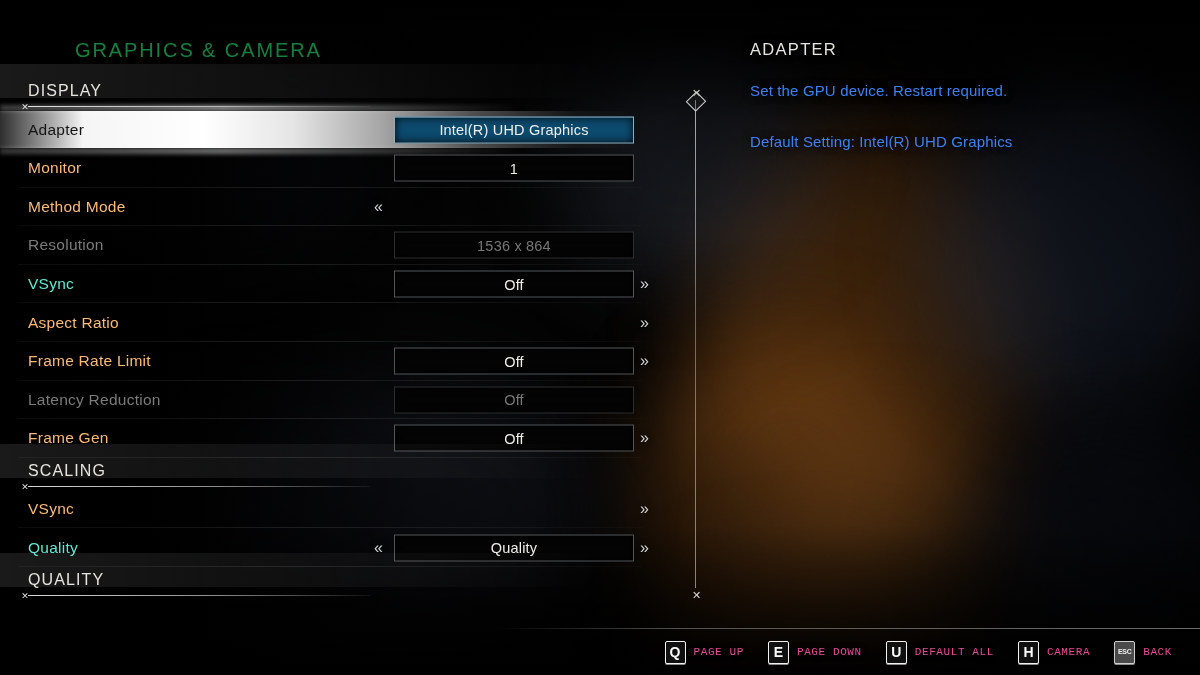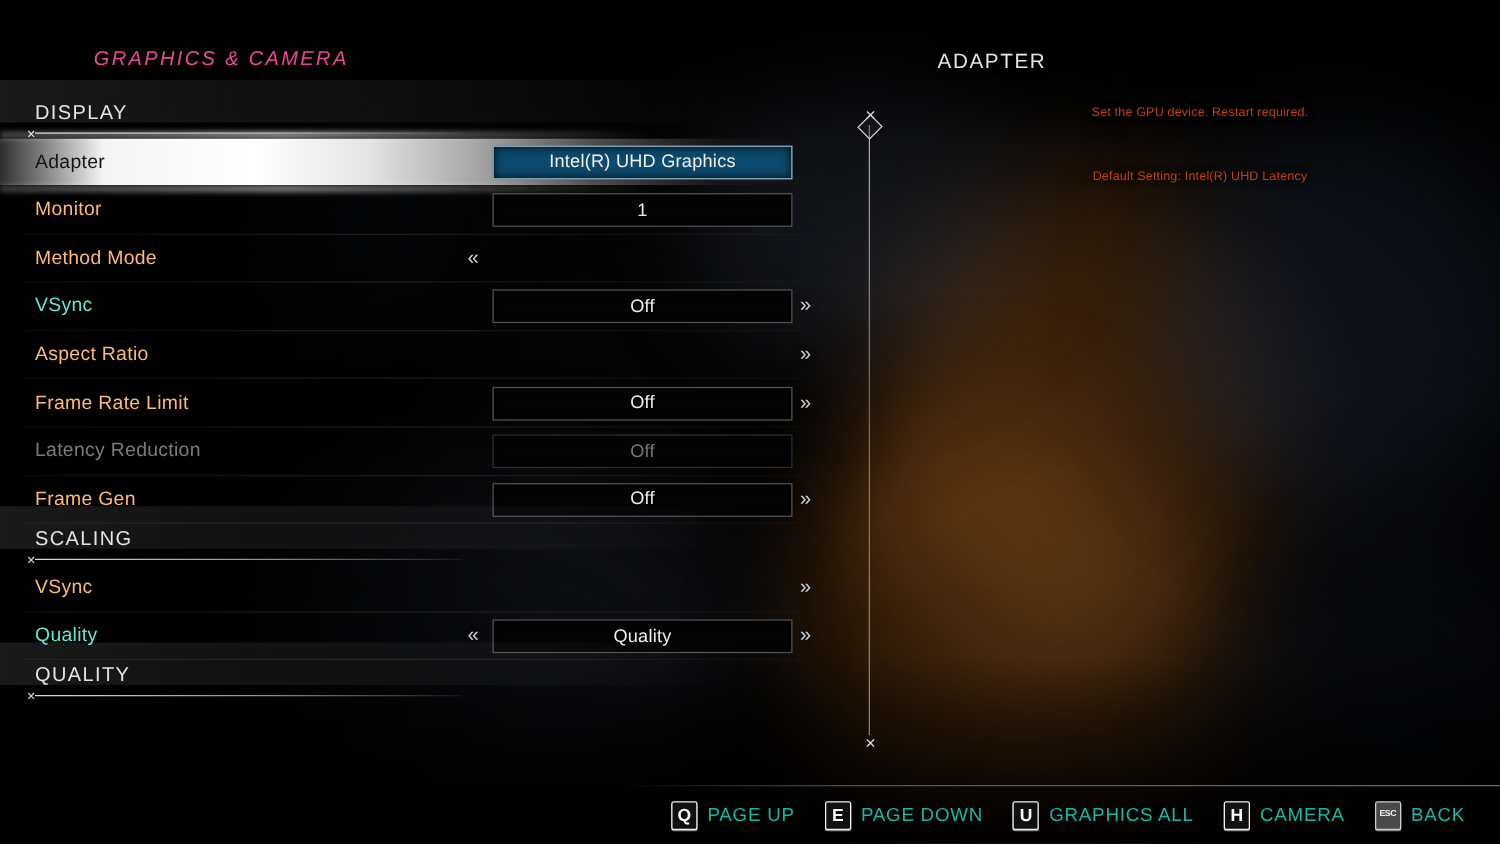--- a/index.html
+++ b/index.html
@@ -31,22 +31,22 @@
   .botfade { position:absolute; left:0; right:0; bottom:0; height:150px;
              background:linear-gradient(to top, rgba(0,0,0,.96), rgba(0,0,0,0)); }
   .leftfade{ position:absolute; left:0; top:0; bottom:0; width:430px;
              background:linear-gradient(to right, rgba(0,0,0,.93) 35%, rgba(0,0,0,0)); }
 
   
   #ui { position:absolute; inset:0; z-index:5; }
 
   #page-title {
     position:absolute; left:75px; top:39px;
-    font-size:16px; letter-spacing:1.9px; font-weight:400;
-    color:#ec4899; text-shadow:0 0 10px rgba(0,0,0,.9);font-style:italic;
+    font-size:20px; letter-spacing:1.9px; font-weight:400;
+    color:#15803d; text-shadow:0 0 10px rgba(0,0,0,.9);
   }
 
   #settings-panel { position:absolute; left:0px; top:78px; width:660px; }
 
   
   .section { padding-left:28px; margin-top:2px; position:relative; }
   .section .sec-label {
     font-size:16px; letter-spacing:1.1px; color:#e2e0db; line-height:22px;
     text-shadow:0 0 8px rgba(0,0,0,.8);
   }
@@ -144,23 +144,22 @@
     background:rgba(40,40,40,.35);
   }
 
   
   #info-panel { position:absolute; left:750px; top:40px; width:420px; }
   #info-title {
     font-size:16.5px; letter-spacing:1.3px; color:#e6e4de; margin-bottom:21px;
     text-shadow:0 0 9px rgba(0,0,0,.9);
   }
   .info-line {
-    font-size:10px; color:#c2410c; line-height:21px; letter-spacing:.15px;
+    font-size:15px; color:#3b82f6; line-height:21px; letter-spacing:.15px;
     text-shadow:0 0 8px rgba(0,0,0,.95);
-    text-align:center;
   }
   #info-default { margin-top:30px; }
 
   
   #bottom-bar {
     position:absolute; left:0; right:0; bottom:0; height:46px;
     display:flex; align-items:center; justify-content:flex-end;
     padding-right:28px; gap:24px; z-index:6;
   }
   #bottom-rule {
@@ -170,22 +169,23 @@
   .prompt { display:flex; align-items:center; gap:8px; }
   .keycap {
     width:21px; height:23px; border:1.6px solid #f2f2f2; border-radius:2px;
     background:#101010; color:#fbfbfb;
     font-size:14px; font-weight:700; line-height:20px; text-align:center;
     box-shadow:0 1px 0 rgba(255,255,255,.55);
   }
   .keycap.esc { font-size:7px; font-weight:700; line-height:20px; letter-spacing:-.3px;
                 background:#4a4a4a; border-color:#cfcfcf; color:#efefef; }
   .prompt .plabel {
-    font-size:15px; letter-spacing:.6px; color:#14b8a6;
+    font-size:11px; letter-spacing:.6px; color:#ec4899;
     text-shadow:0 0 6px rgba(0,0,0,.9);
+    font-family:Liberation Mono, monospace;
   }
 </style>
 </head>
 <body>
 
 <div id="bg">
   <div class="blob b1"></div>
     <div class="blob b2"></div>
     <div class="blob b3"></div>
   <div class="blob b4"></div>
@@ -223,20 +223,25 @@
       <div class="row">
         <div class="sep"></div>
         <div class="label">Monitor</div>
         <div class="valbox">1</div>
       </div>
       <div class="row">
         <div class="sep"></div>
         <div class="label">Method Mode</div>
         <div class="arrow left">«</div>
       </div>
+      <div class="row disabled">
+        <div class="sep"></div>
+        <div class="label">Resolution</div>
+        <div class="valbox">1536 x 864</div>
+      </div>
       <div class="row accent">
         <div class="sep"></div>
         <div class="label">VSync</div>
         <div class="valbox">Off</div>
         <div class="arrow right">»</div>
       </div>
       <div class="row">
         <div class="sep"></div>
         <div class="label">Aspect Ratio</div>
         <div class="arrow right">»</div>
@@ -291,36 +296,36 @@
   <div id="scrollbar">
     <div class="scroll-cap" id="scroll-cap-top">✕</div>
     <div id="scroll-track"></div>
     <div id="scroll-thumb"></div>
     <div class="scroll-cap" id="scroll-cap-bottom">✕</div>
   </div>
 
   <div id="info-panel">
     <div id="info-title">ADAPTER</div>
     <div class="info-line">Set the GPU device. Restart required.</div>
-    <div class="info-line" id="info-default">Default Setting: Intel(R) UHD Latency</div>
+    <div class="info-line" id="info-default">Default Setting: Intel(R) UHD Graphics</div>
   </div>
 
   <div id="bottom-rule"></div>
   <div id="bottom-bar">
       <div class="prompt">
         <div class="keycap">Q</div>
         <div class="plabel">PAGE UP</div>
       </div>
       <div class="prompt">
         <div class="keycap">E</div>
         <div class="plabel">PAGE DOWN</div>
       </div>
       <div class="prompt">
         <div class="keycap">U</div>
-        <div class="plabel">GRAPHICS ALL</div>
+        <div class="plabel">DEFAULT ALL</div>
       </div>
       <div class="prompt">
         <div class="keycap">H</div>
         <div class="plabel">CAMERA</div>
       </div>
       <div class="prompt">
         <div class="keycap esc">ESC</div>
         <div class="plabel">BACK</div>
       </div>
     </div>

